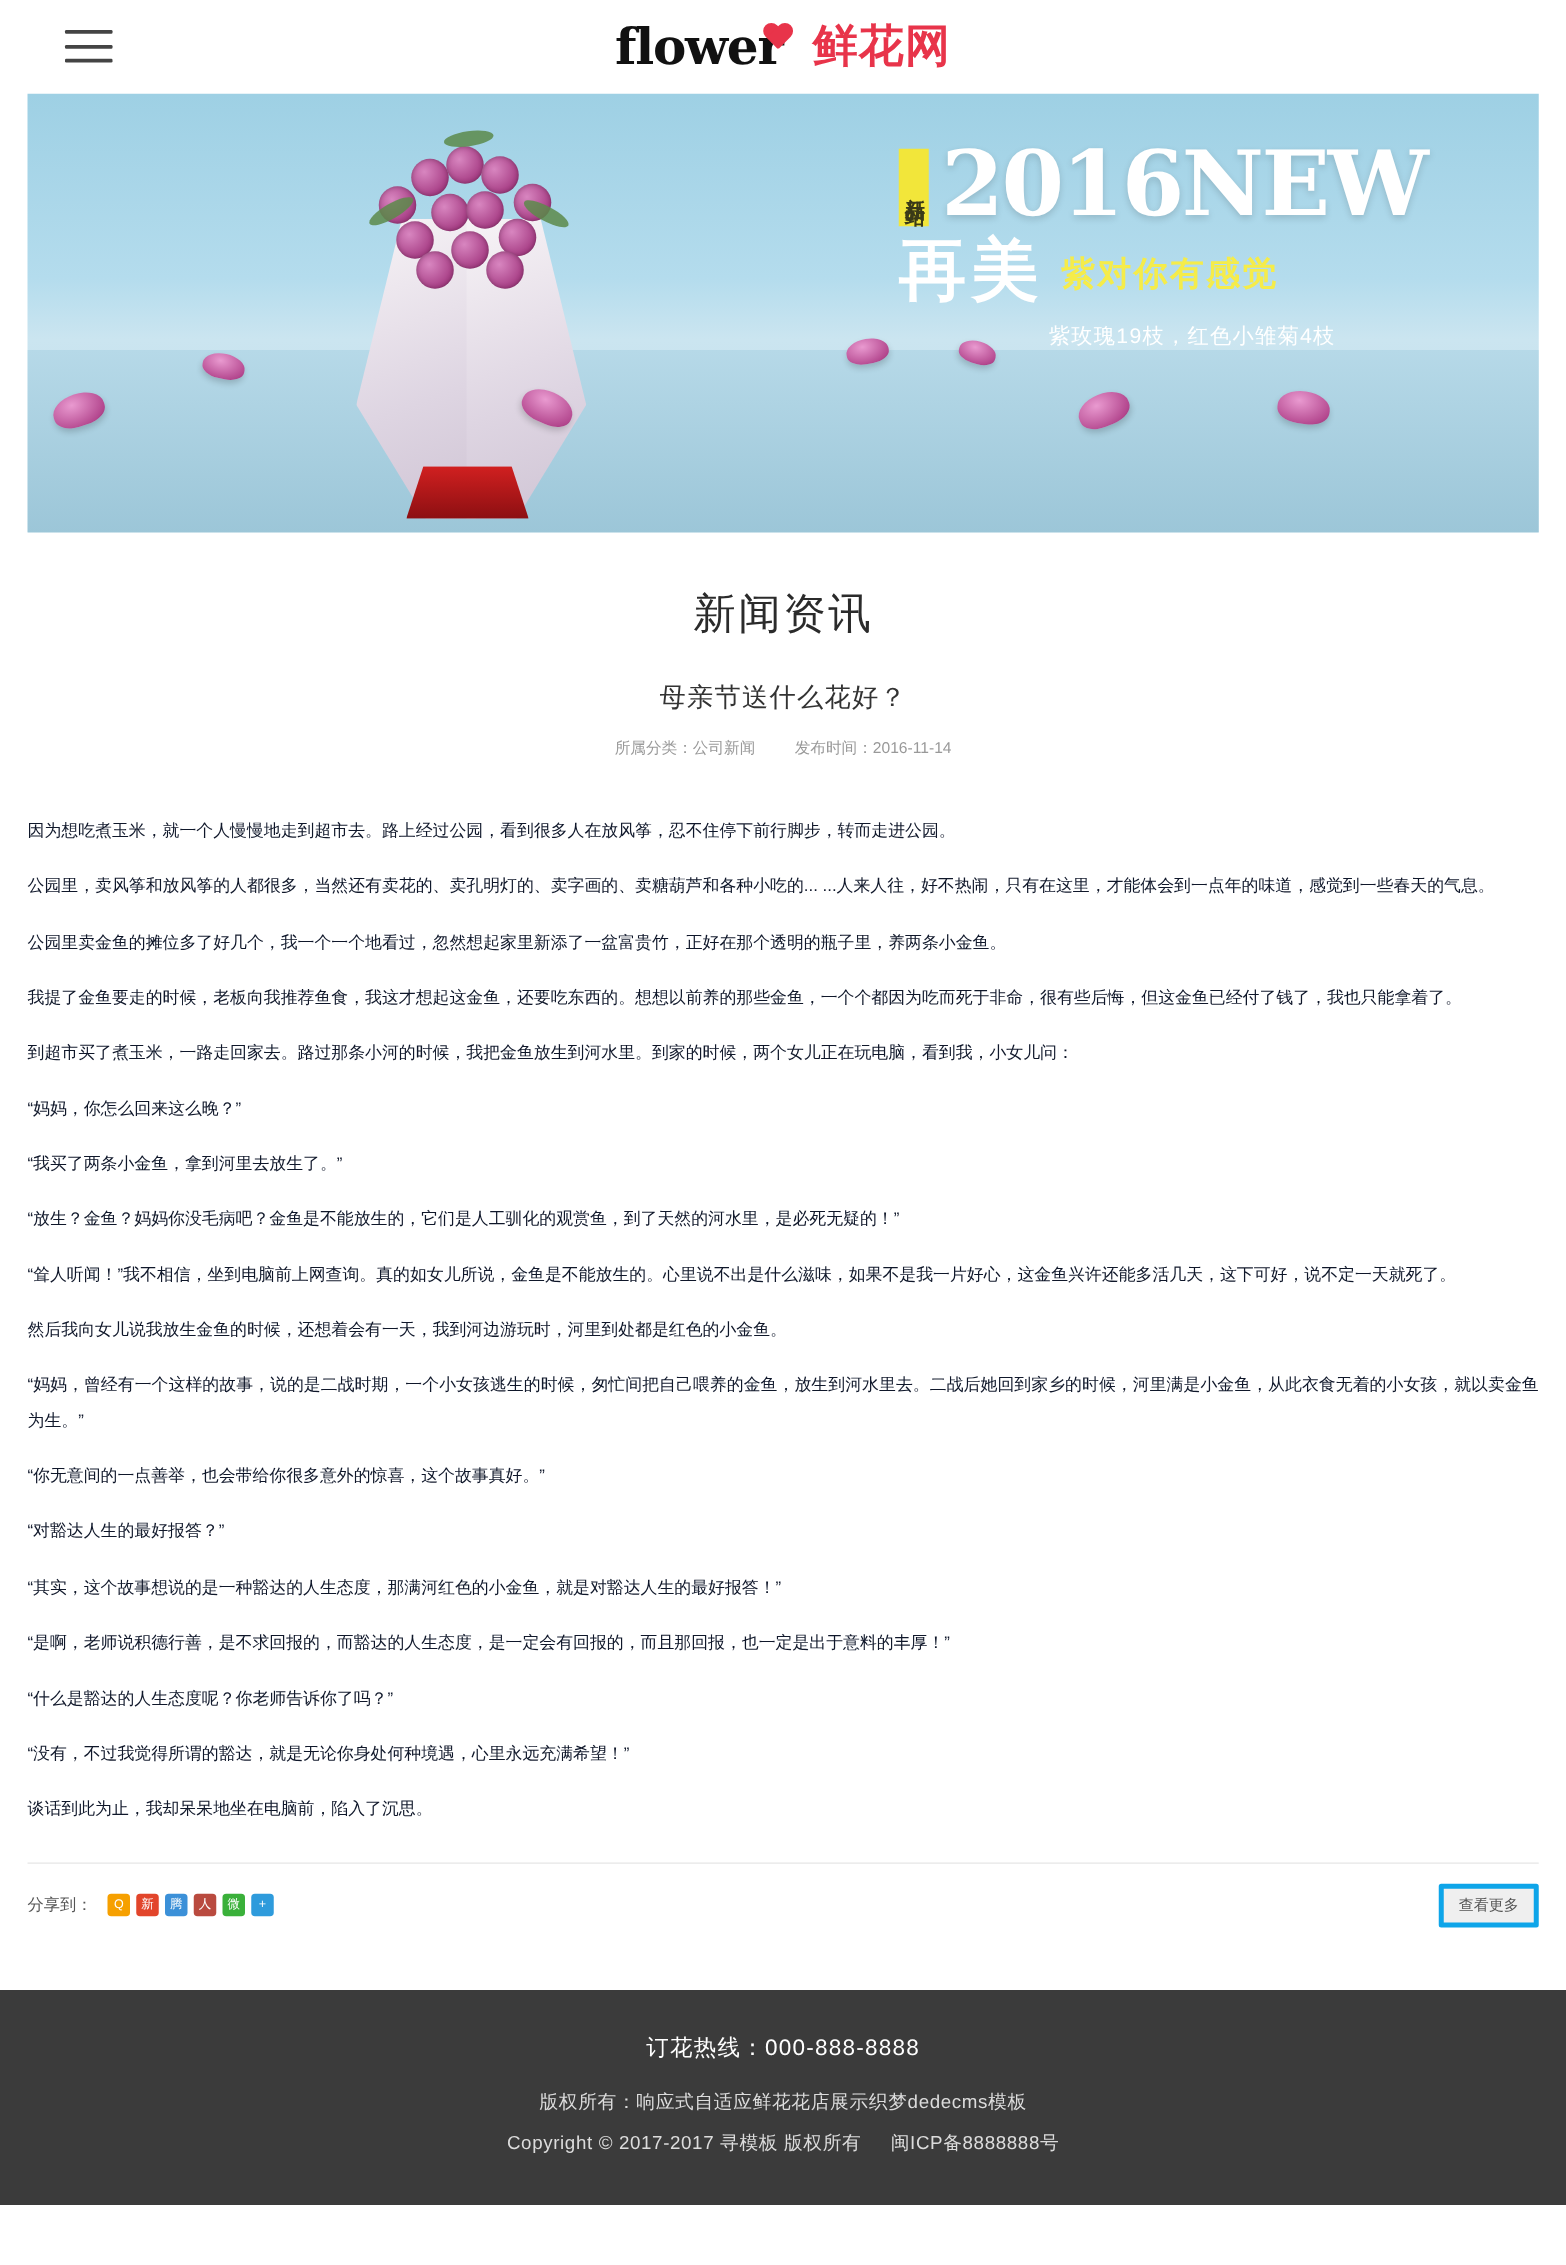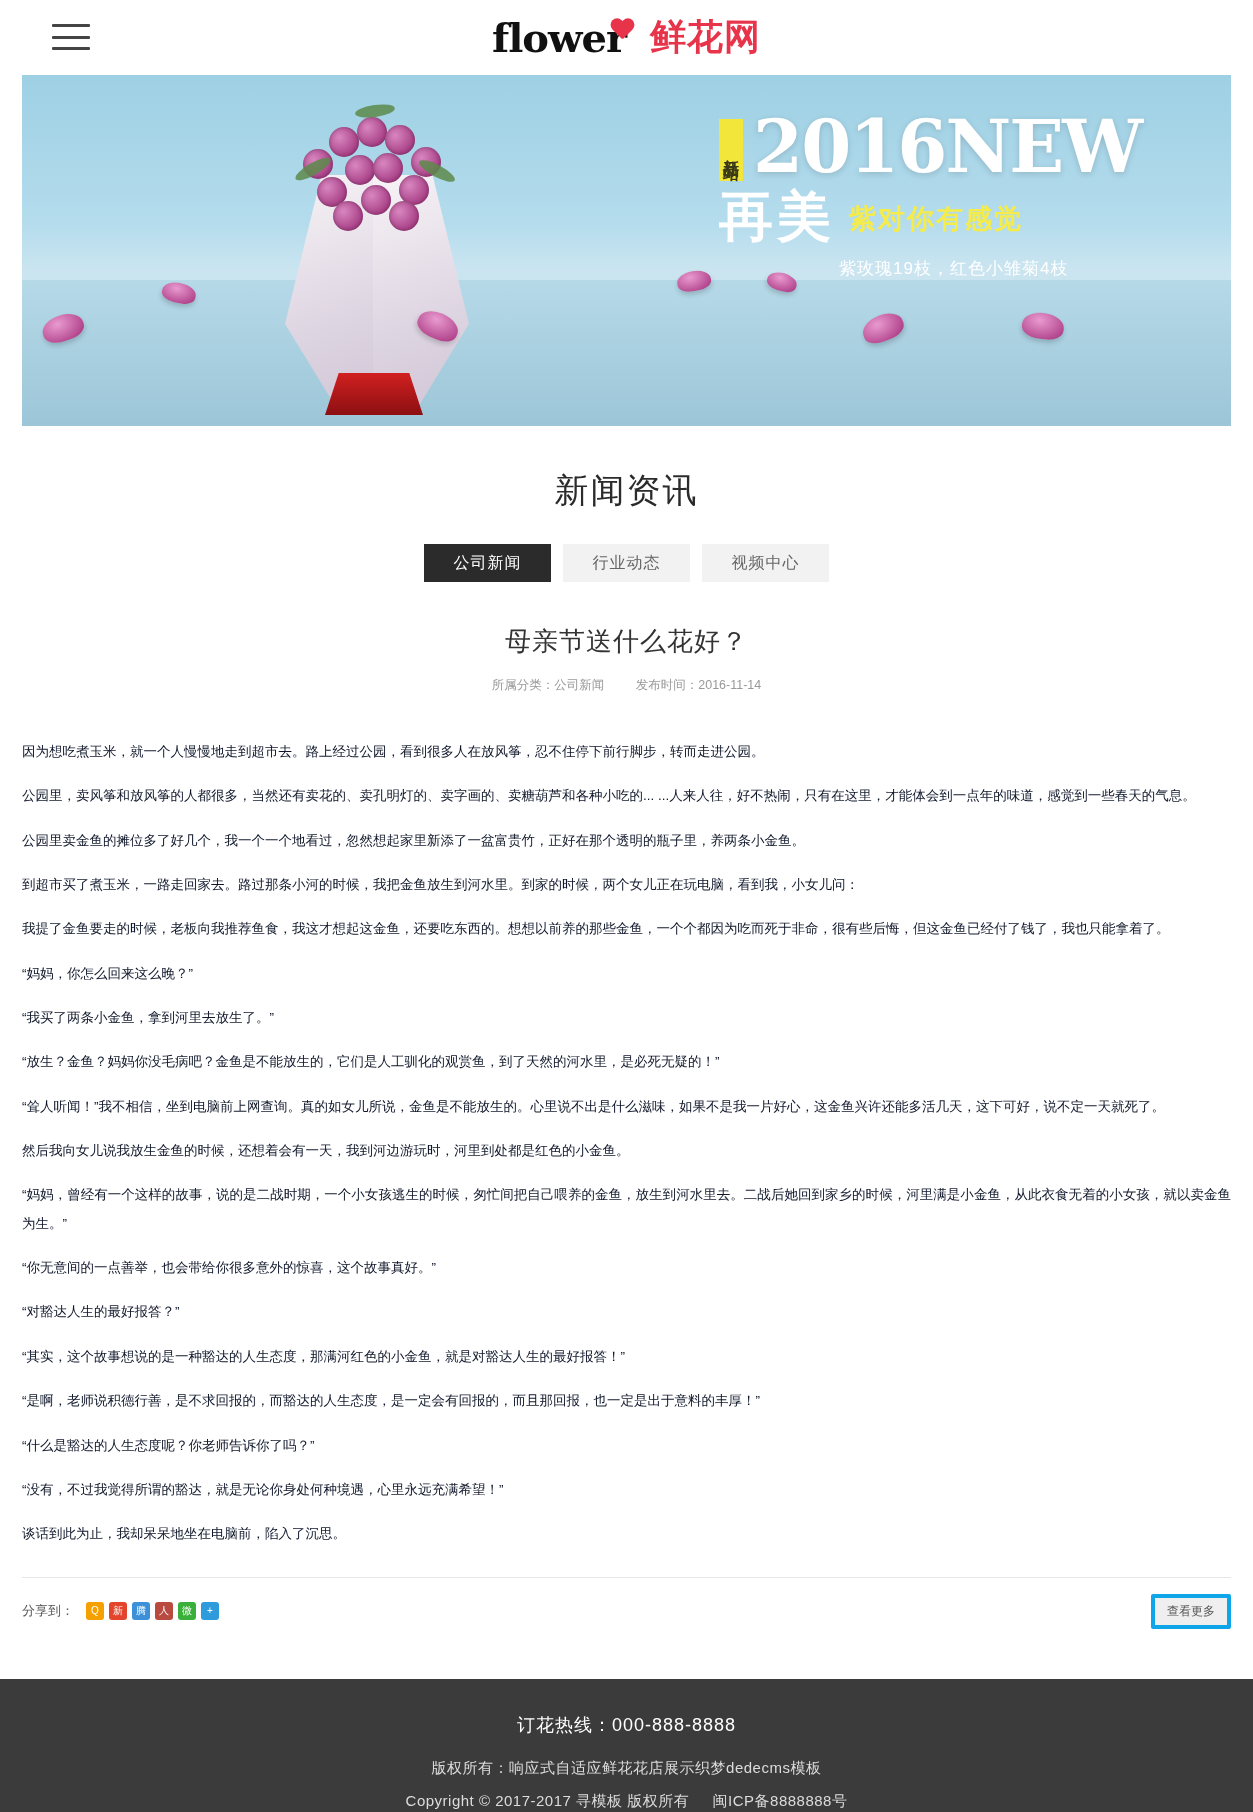--- a/index.html
+++ b/index.html
@@ -247,21 +247,21 @@
     cursor: pointer;
     letter-spacing: 1px;
   }
   .tab.active {
     background: #2b2b2b;
     color: #ffffff;
   }
 
   .article-title {
     text-align: center;
-    font-size: 26px;
+    font-size: 21px;
     color: #333;
     font-weight: normal;
     margin: 0 0 18px;
     letter-spacing: 1px;
   }
   .article-meta {
     text-align: center;
     font-size: 12.5px;
     color: #999;
     margin-bottom: 44px;
@@ -407,38 +407,33 @@
       <div class="bt-row2">
         <div class="bt-zaimei">再美</div>
         <div class="bt-sub">紫对你有感觉</div>
       </div>
       <div class="bt-row3">紫玫瑰19枝，红色小雏菊4枝</div>
     </div>
   </div>
 
   <h1 class="section-title">新闻资讯</h1>
 
-  <div class="tabs">
-    <div class="tab active">公司新闻</div>
-    <div class="tab">行业动态</div>
-    <div class="tab">视频中心</div>
-  </div>
 
   <h2 class="article-title">母亲节送什么花好？</h2>
   <div class="article-meta">
     <span>所属分类：公司新闻</span>
     <span>发布时间：2016-11-14</span>
   </div>
 
   <div class="article-body">
     <p>因为想吃煮玉米，就一个人慢慢地走到超市去。路上经过公园，看到很多人在放风筝，忍不住停下前行脚步，转而走进公园。</p>
     <p>公园里，卖风筝和放风筝的人都很多，当然还有卖花的、卖孔明灯的、卖字画的、卖糖葫芦和各种小吃的... ...人来人往，好不热闹，只有在这里，才能体会到一点年的味道，感觉到一些春天的气息。</p>
     <p>公园里卖金鱼的摊位多了好几个，我一个一个地看过，忽然想起家里新添了一盆富贵竹，正好在那个透明的瓶子里，养两条小金鱼。</p>
+    <p>我提了金鱼要走的时候，老板向我推荐鱼食，我这才想起这金鱼，还要吃东西的。想想以前养的那些金鱼，一个个都因为吃而死于非命，很有些后悔，但这金鱼已经付了钱了，我也只能拿着了。</p>
     <p>到超市买了煮玉米，一路走回家去。路过那条小河的时候，我把金鱼放生到河水里。到家的时候，两个女儿正在玩电脑，看到我，小女儿问：</p>
-    <p>我提了金鱼要走的时候，老板向我推荐鱼食，我这才想起这金鱼，还要吃东西的。想想以前养的那些金鱼，一个个都因为吃而死于非命，很有些后悔，但这金鱼已经付了钱了，我也只能拿着了。</p>
     <p>“妈妈，你怎么回来这么晚？”</p>
     <p>“我买了两条小金鱼，拿到河里去放生了。”</p>
     <p>“放生？金鱼？妈妈你没毛病吧？金鱼是不能放生的，它们是人工驯化的观赏鱼，到了天然的河水里，是必死无疑的！”</p>
     <p>“耸人听闻！”我不相信，坐到电脑前上网查询。真的如女儿所说，金鱼是不能放生的。心里说不出是什么滋味，如果不是我一片好心，这金鱼兴许还能多活几天，这下可好，说不定一天就死了。</p>
     <p>然后我向女儿说我放生金鱼的时候，还想着会有一天，我到河边游玩时，河里到处都是红色的小金鱼。</p>
     <p>“妈妈，曾经有一个这样的故事，说的是二战时期，一个小女孩逃生的时候，匆忙间把自己喂养的金鱼，放生到河水里去。二战后她回到家乡的时候，河里满是小金鱼，从此衣食无着的小女孩，就以卖金鱼为生。”</p>
     <p>“你无意间的一点善举，也会带给你很多意外的惊喜，这个故事真好。”</p>
     <p>“对豁达人生的最好报答？”</p>
     <p>“其实，这个故事想说的是一种豁达的人生态度，那满河红色的小金鱼，就是对豁达人生的最好报答！”</p>
     <p>“是啊，老师说积德行善，是不求回报的，而豁达的人生态度，是一定会有回报的，而且那回报，也一定是出于意料的丰厚！”</p>

